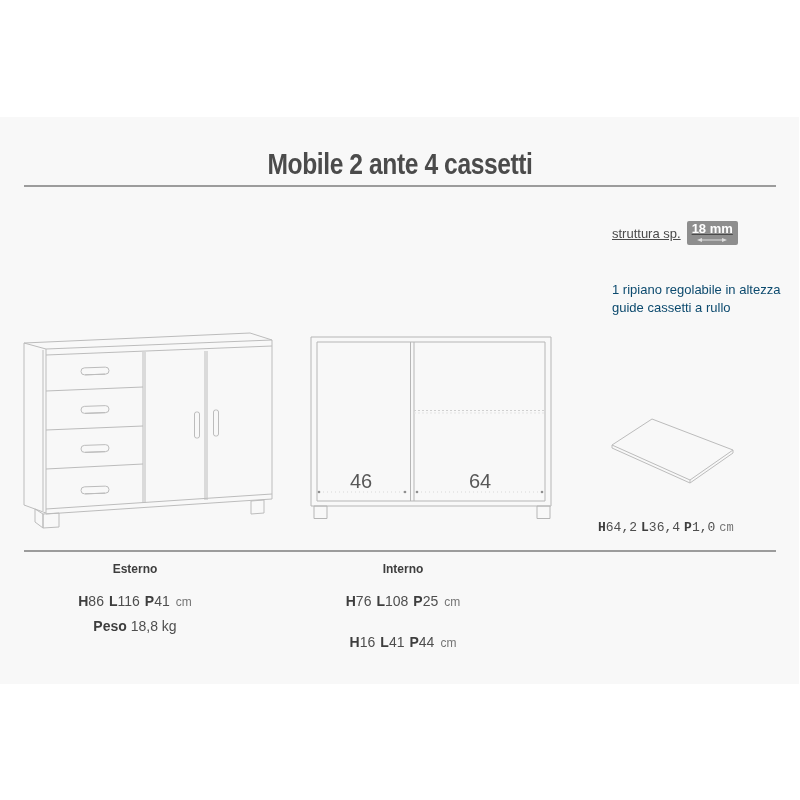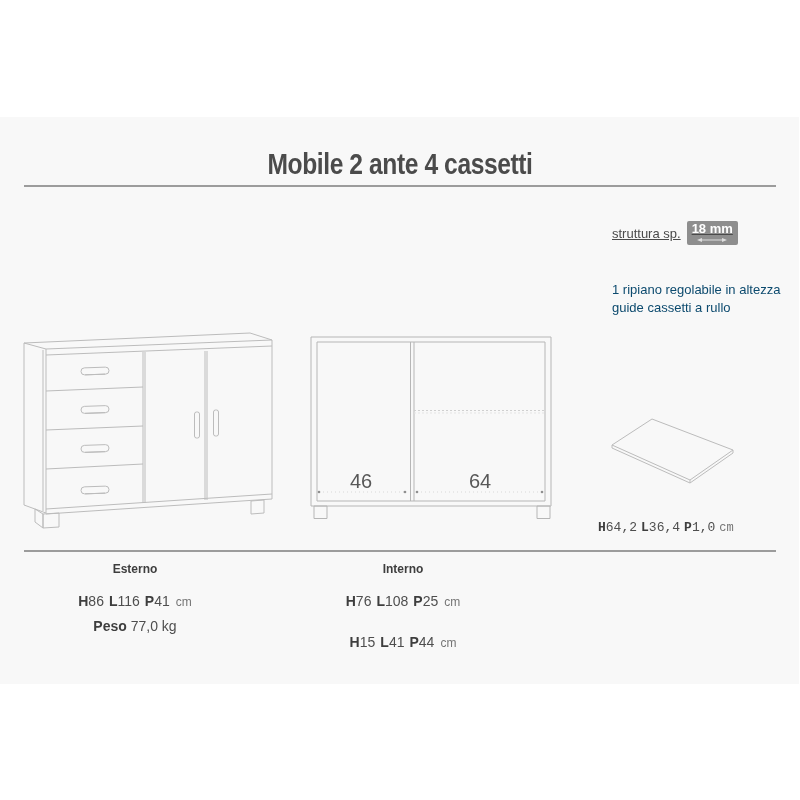--- a/index.html
+++ b/index.html
@@ -168,28 +168,28 @@
     <span class="k">H</span><span class="v">64,2</span><span class="k">L</span><span class="v">36,4</span><span class="k">P</span><span class="v">1,0</span><span class="u">cm</span>
   </div>
 
   <div class="spec-col spec-col-1">
     <div class="spec-title">Esterno</div>
     <div class="dim-row">
       <span class="k">H</span><span class="v">86</span><span class="k">L</span><span class="v">116</span><span class="k">P</span><span class="v">41</span><span class="u">cm</span>
     </div>
     <div class="dim-row peso-row">
       <span class="k">Peso</span>
-      <span>77,0 kg</span>
+      <span>18,8 kg</span>
     </div>
   </div>
 
   <div class="spec-col spec-col-2">
     <div class="spec-title">Interno</div>
     <div class="dim-row">
       <span class="k">H</span><span class="v">76</span><span class="k">L</span><span class="v">108</span><span class="k">P</span><span class="v">25</span><span class="u">cm</span>
     </div>
     <div class="gap"></div>
     <div class="dim-row">
-      <span class="k">H</span><span class="v">15</span><span class="k">L</span><span class="v">41</span><span class="k">P</span><span class="v">44</span><span class="u">cm</span>
+      <span class="k">H</span><span class="v">16</span><span class="k">L</span><span class="v">41</span><span class="k">P</span><span class="v">44</span><span class="u">cm</span>
     </div>
   </div>
 
 </div>
 
 </body></html>

